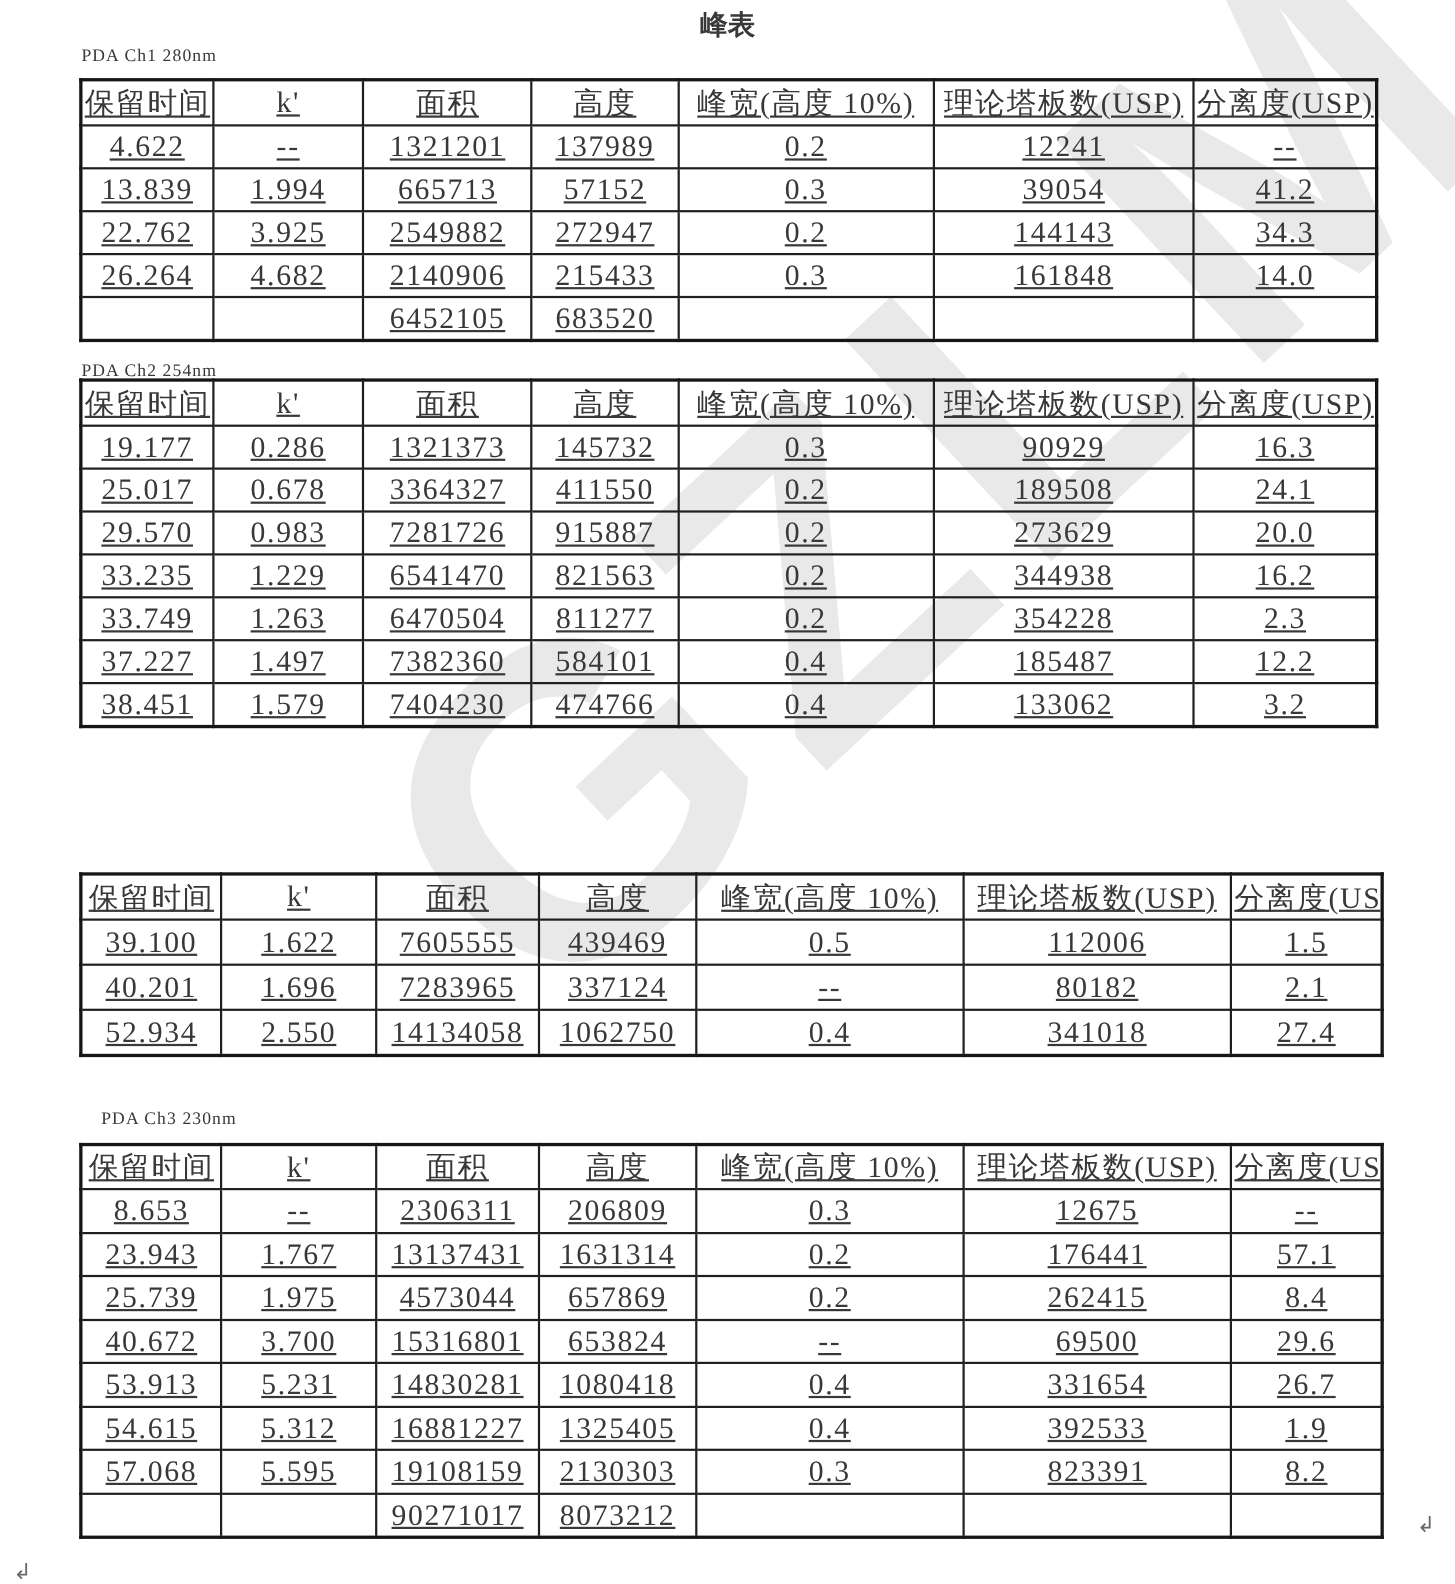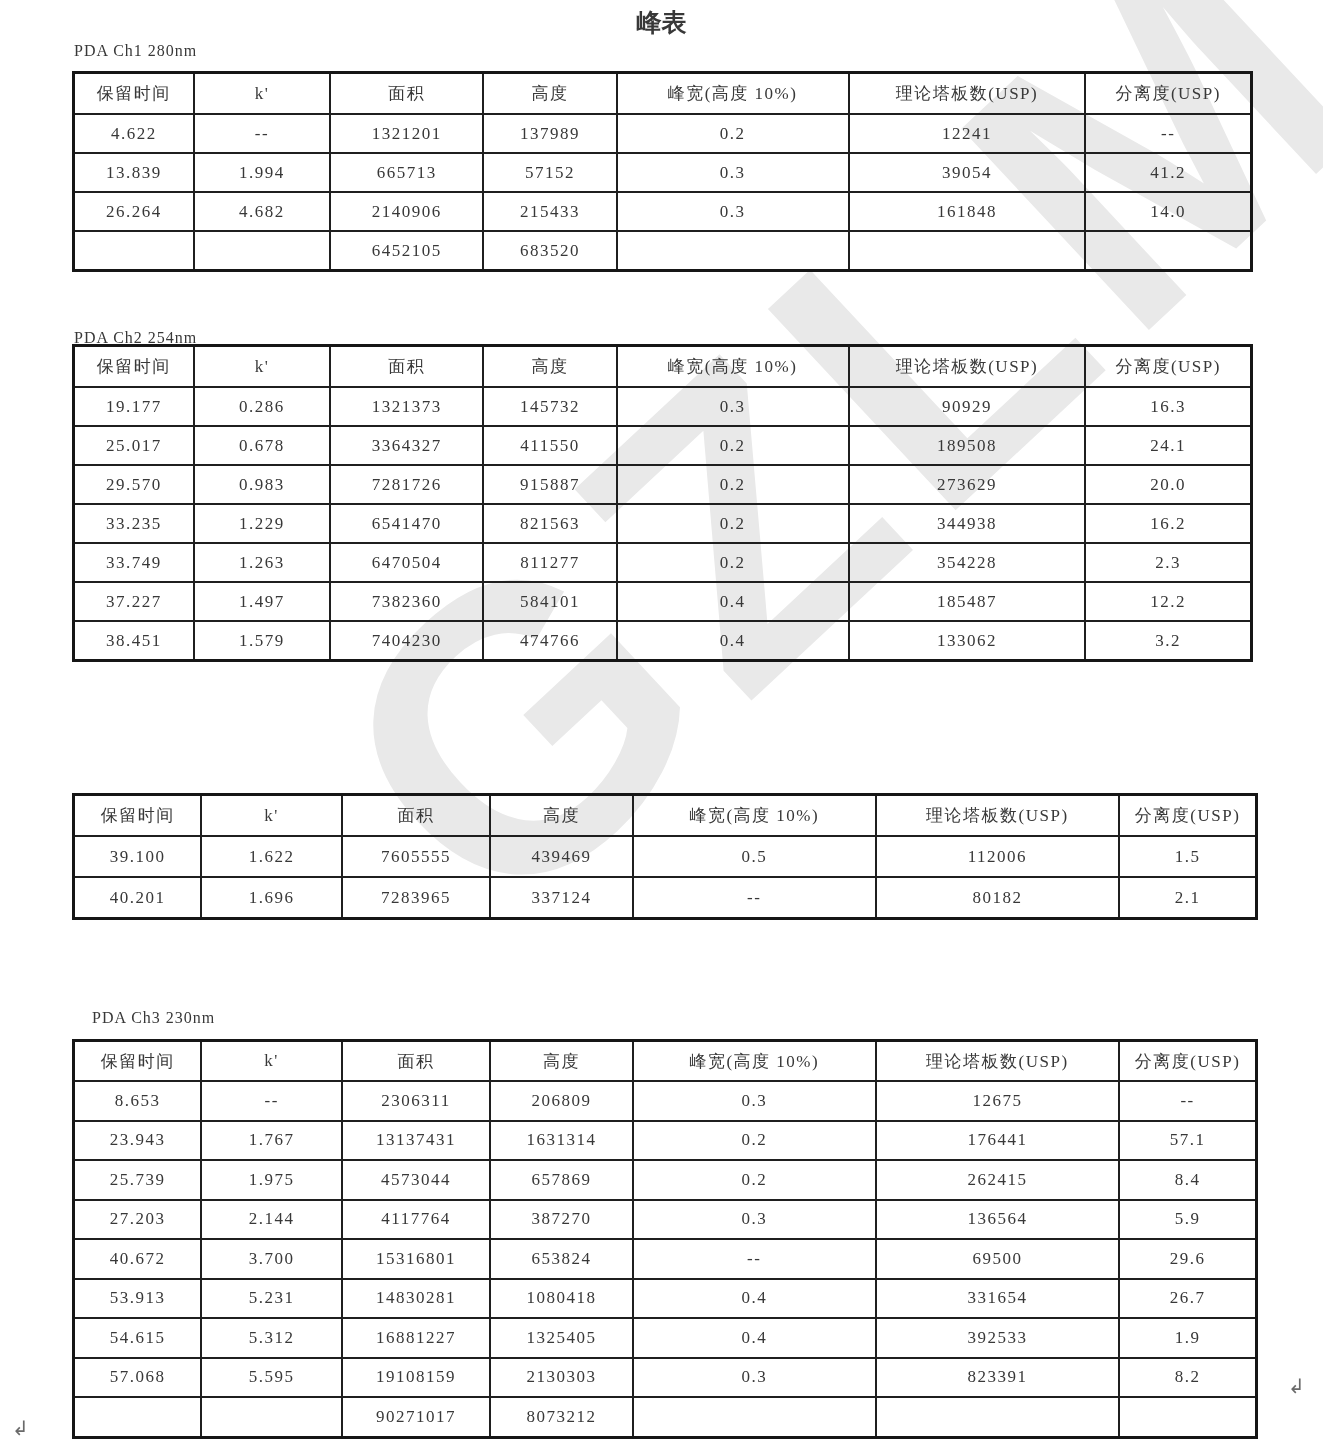--- a/index.html
+++ b/index.html
@@ -46,21 +46,22 @@
   #label1{left:74px;top:42px;}
   #label2{left:74px;top:329px;}
   #label3{left:92px;top:1009px;}
 
   table.peak{
     position:absolute;
     border-collapse:collapse;
     table-layout:fixed;
     z-index:1;
     background:transparent;
-    font-size:17px;
+    font-size:27px;
+    text-decoration:underline;
   }
   #table1{left:72px;top:71px;width:1181px;}
   #table2{left:72px;top:344px;width:1181px;}
   #table3{left:72px;top:793px;width:1186px;}
   #table4{left:72px;top:1039px;width:1186px;}
 
   table.peak th, table.peak td{
     border:2px solid #1f1f1f;
     text-align:center;
     vertical-align:middle;
@@ -148,20 +149,29 @@
         <tr>
           <td>13.839</td>
           <td>1.994</td>
           <td>665713</td>
           <td>57152</td>
           <td>0.3</td>
           <td>39054</td>
           <td>41.2</td>
         </tr>
         <tr>
+          <td>22.762</td>
+          <td>3.925</td>
+          <td>2549882</td>
+          <td>272947</td>
+          <td>0.2</td>
+          <td>144143</td>
+          <td>34.3</td>
+        </tr>
+        <tr>
           <td>26.264</td>
           <td>4.682</td>
           <td>2140906</td>
           <td>215433</td>
           <td>0.3</td>
           <td>161848</td>
           <td>14.0</td>
         </tr>
         <tr>
           <td></td>
@@ -297,20 +307,29 @@
         </tr>
         <tr>
           <td>40.201</td>
           <td>1.696</td>
           <td>7283965</td>
           <td>337124</td>
           <td>--</td>
           <td>80182</td>
           <td>2.1</td>
         </tr>
+        <tr>
+          <td>52.934</td>
+          <td>2.550</td>
+          <td>14134058</td>
+          <td>1062750</td>
+          <td>0.4</td>
+          <td>341018</td>
+          <td>27.4</td>
+        </tr>
       </tbody>
     </table>
 
   <div class="channel-label" id="label3">PDA Ch3 230nm</div>
   <table class="peak grp-b" id="table4">
       <colgroup>
         <col>
         <col>
         <col>
         <col>
@@ -351,29 +370,20 @@
         <tr>
           <td>25.739</td>
           <td>1.975</td>
           <td>4573044</td>
           <td>657869</td>
           <td>0.2</td>
           <td>262415</td>
           <td>8.4</td>
         </tr>
         <tr>
-          <td>27.203</td>
-          <td>2.144</td>
-          <td>4117764</td>
-          <td>387270</td>
-          <td>0.3</td>
-          <td>136564</td>
-          <td>5.9</td>
-        </tr>
-        <tr>
           <td>40.672</td>
           <td>3.700</td>
           <td>15316801</td>
           <td>653824</td>
           <td>--</td>
           <td>69500</td>
           <td>29.6</td>
         </tr>
         <tr>
           <td>53.913</td>

